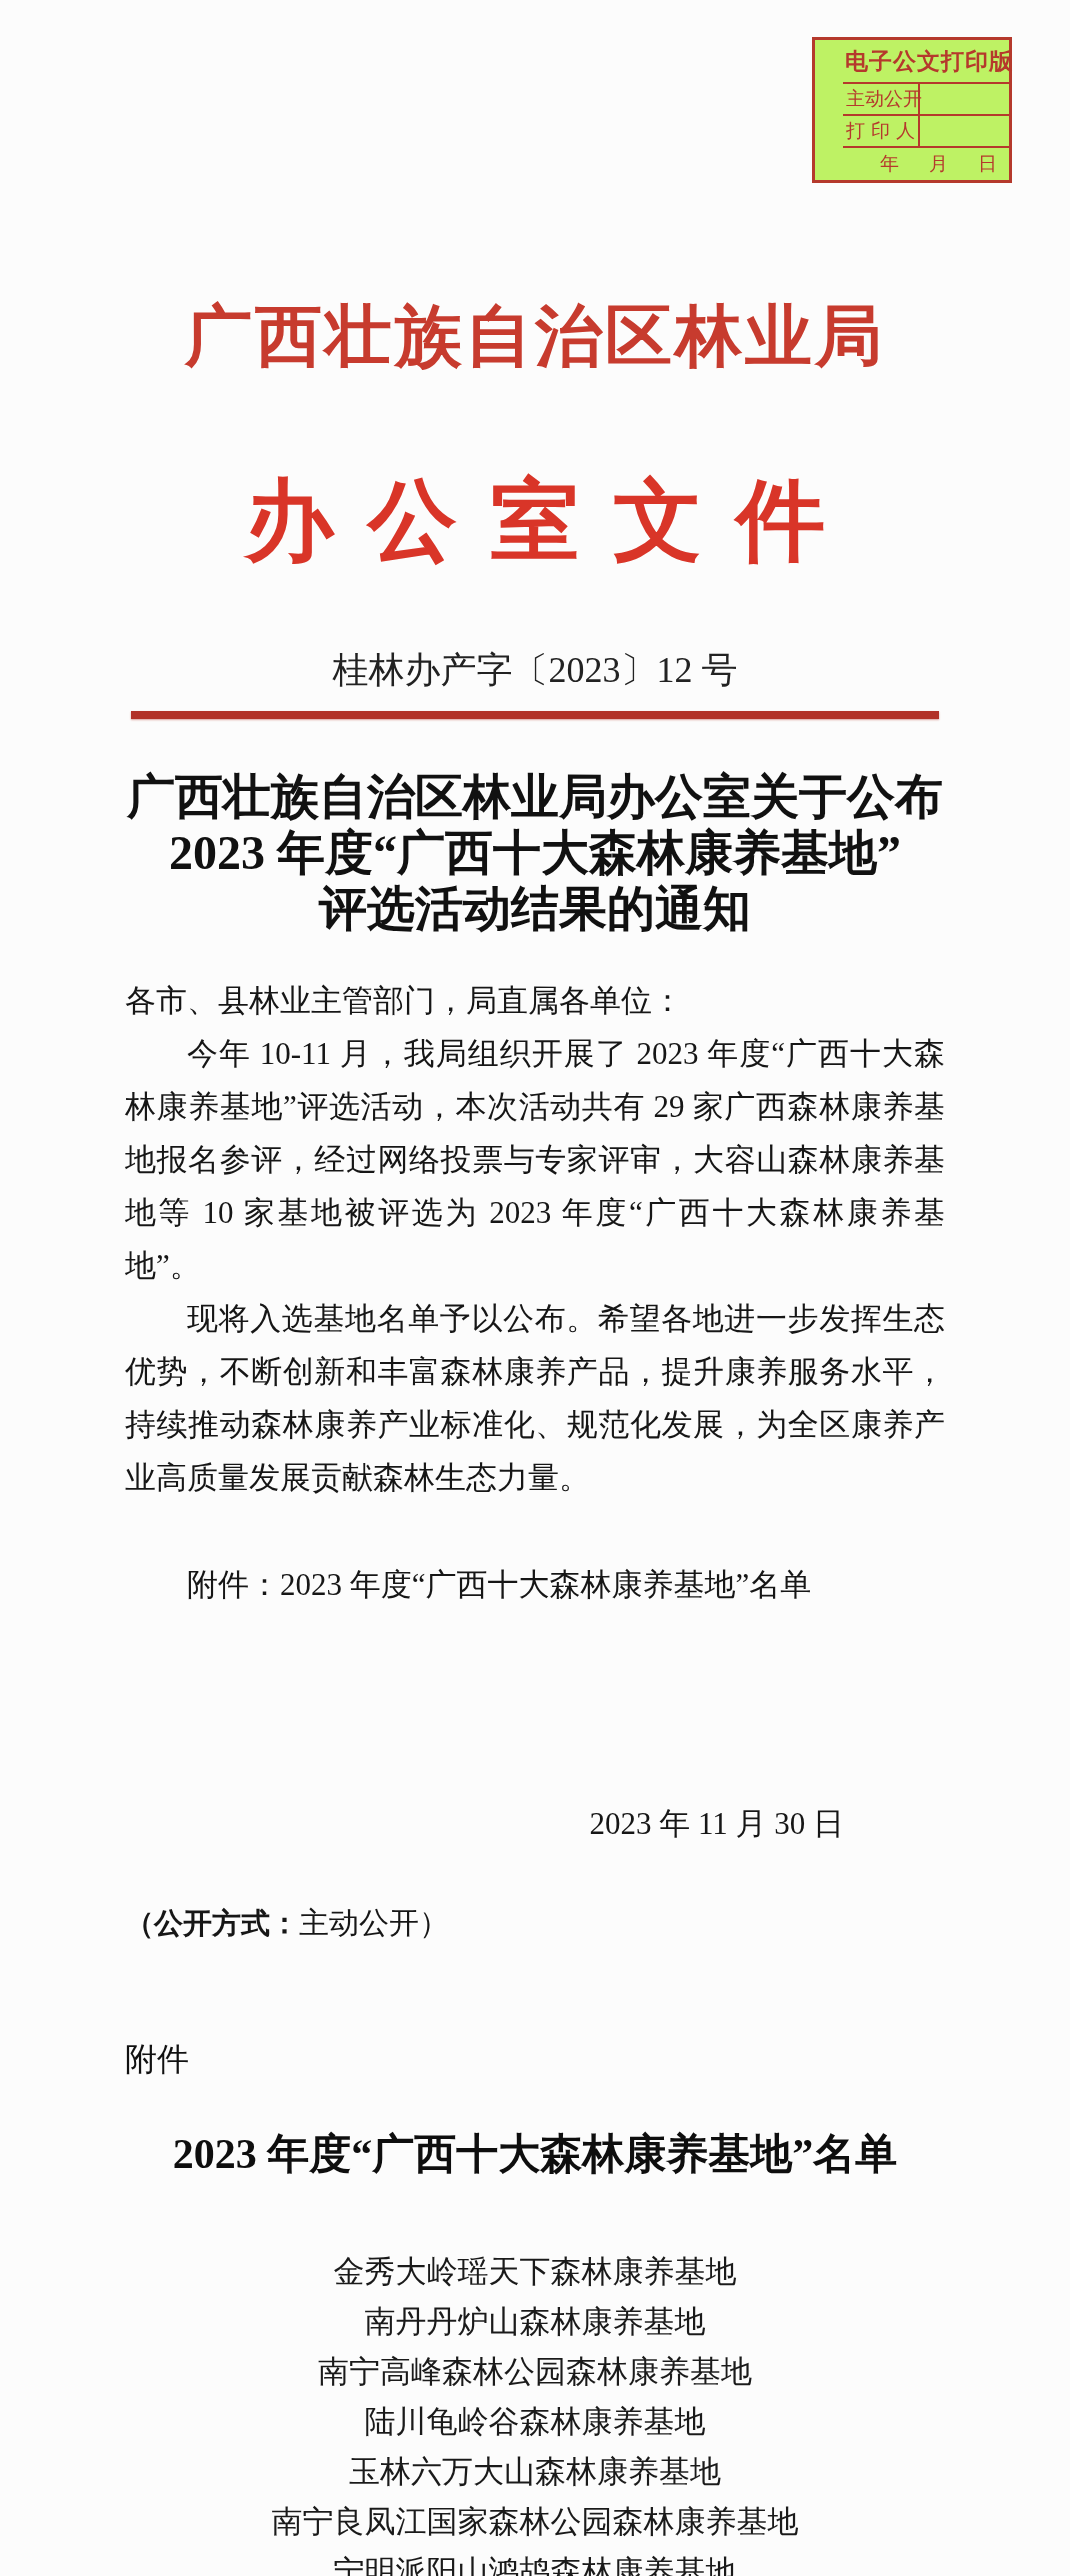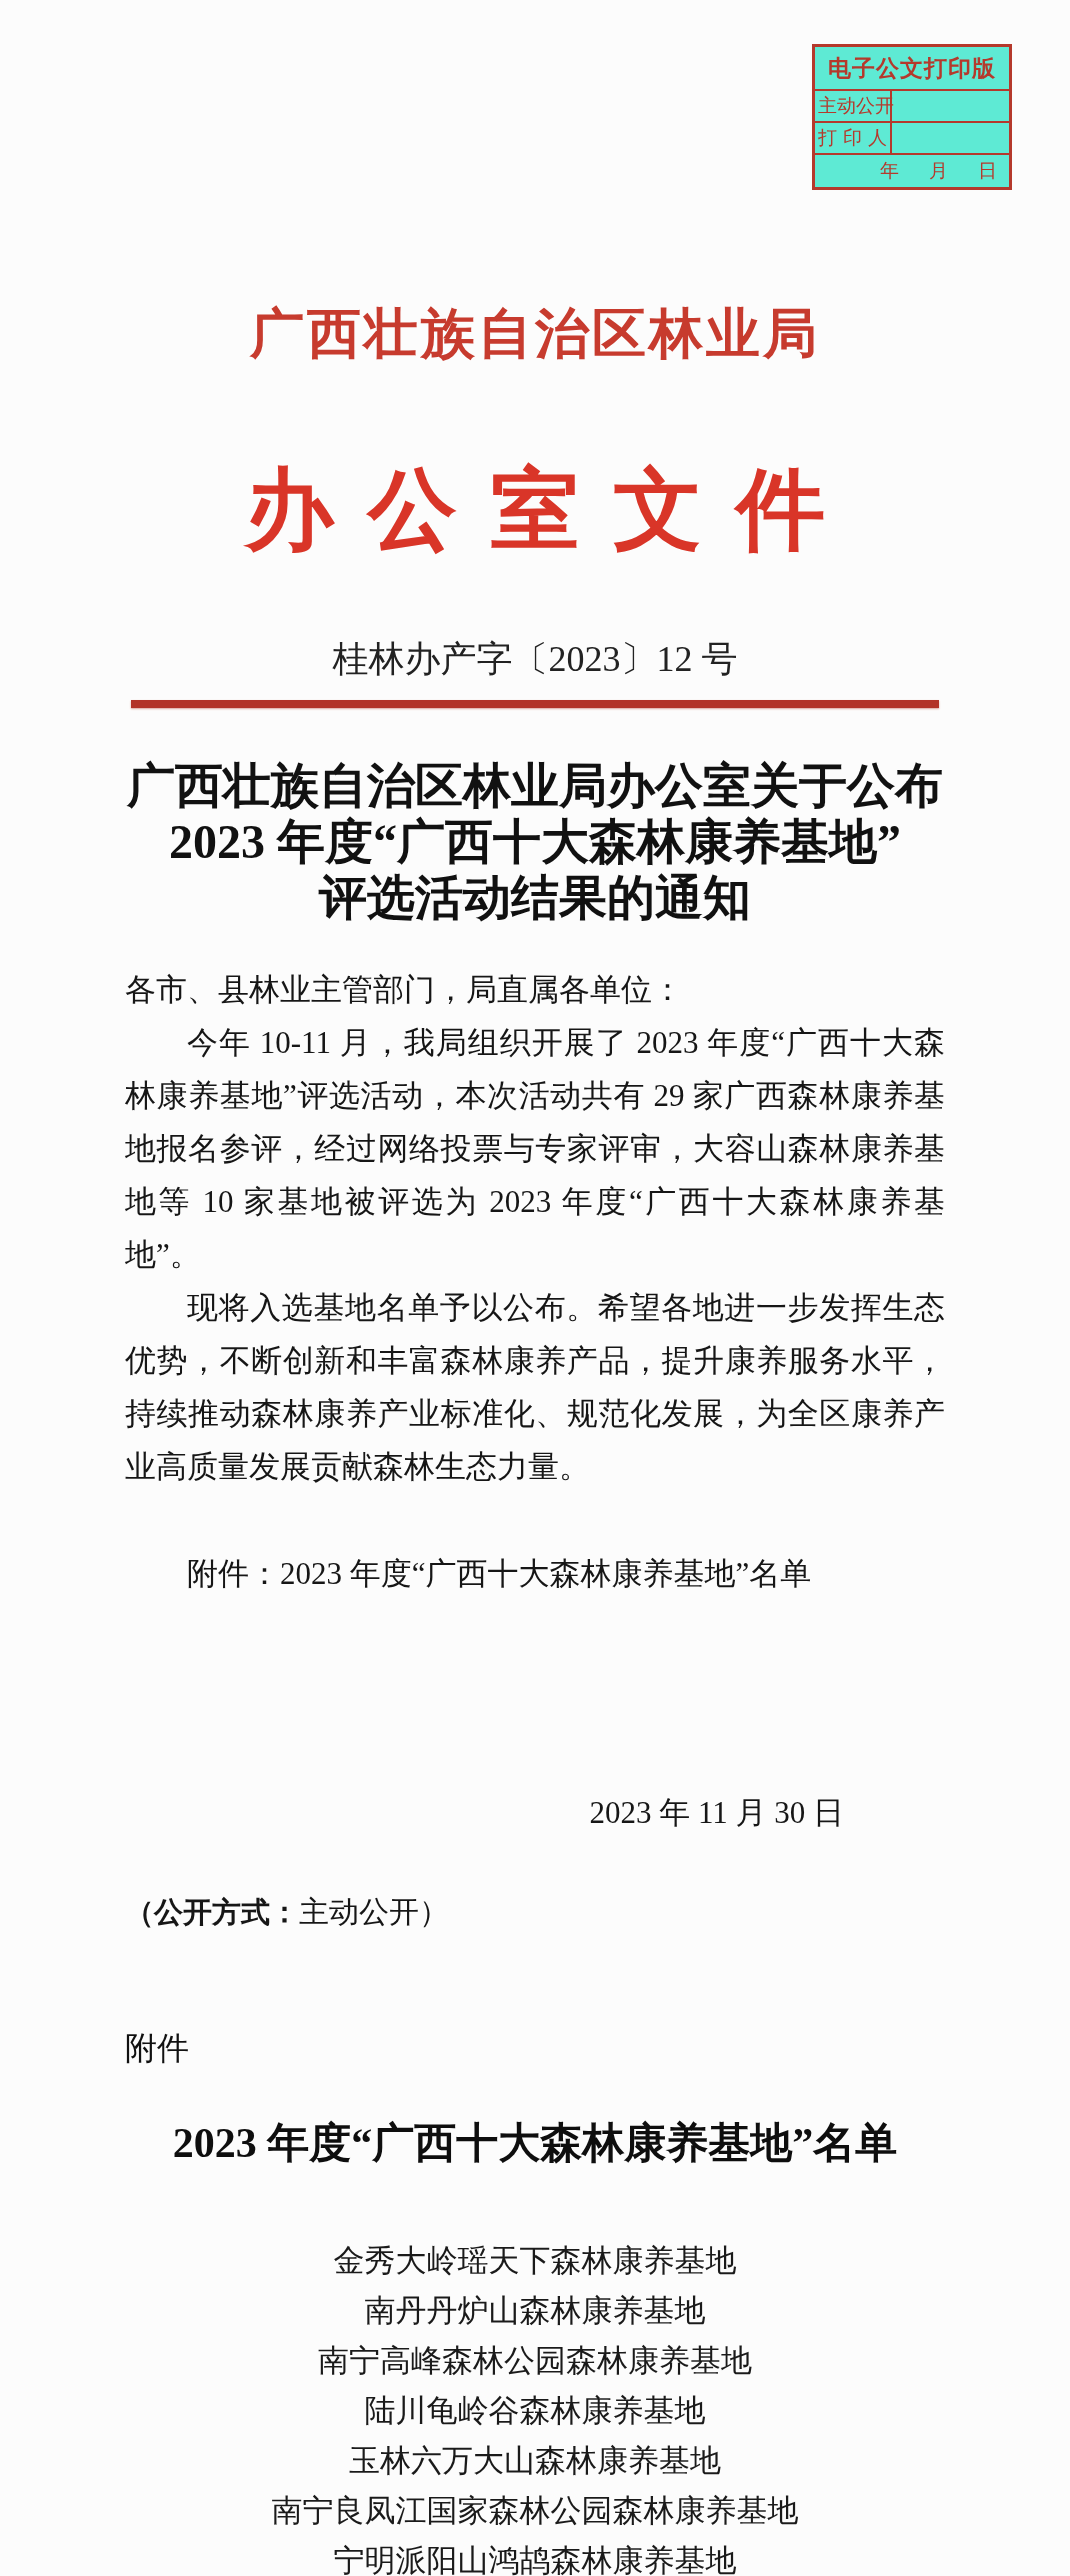--- a/index.html
+++ b/index.html
@@ -17,23 +17,24 @@
     color:var(--ink);
     overflow:hidden;
     position:relative;
   }
   .page{width:1070px;height:2576px;position:relative;}
 
   
   .stamp{
     position:absolute;top:36px;left:812px;width:200px;
     border:3px solid var(--red-stamp);
-    background:#5eead4;
+    background:#bef264;
     color:var(--red-stamp);
     box-sizing:border-box;
+    padding-left:28px;
   }
   .stamp-header{
     font-size:23px;font-weight:bold;
     text-align:center;
     padding:6px 2px 5px 2px;
     border-bottom:2px solid var(--red-stamp);
     letter-spacing:1px;
     white-space:nowrap;
   }
   .stamp-row{display:flex;border-bottom:2px solid var(--red-stamp);}
@@ -47,23 +48,23 @@
   }
   .stamp-value{flex:1;}
   .stamp-daterow{
     display:flex;justify-content:flex-end;gap:30px;
     font-size:19px;line-height:30px;
     padding:1px 12px 1px 2px;
   }
 
   
   .org-name{
-    margin:8px;padding-top:290px;
-    text-align:center;
-    font-size:54px;font-weight:bold;
+    margin:1px;padding-top:290px;
+    text-align:center;
+    font-size:67px;font-weight:bold;
     color:var(--red-org);
     letter-spacing:3px;
   }
   .doc-type{
     margin-top:79px;
     text-align:center;
     font-size:89px;font-weight:bold;
     color:var(--red-big);
     letter-spacing:0.38em;
     text-indent:0.38em; 

